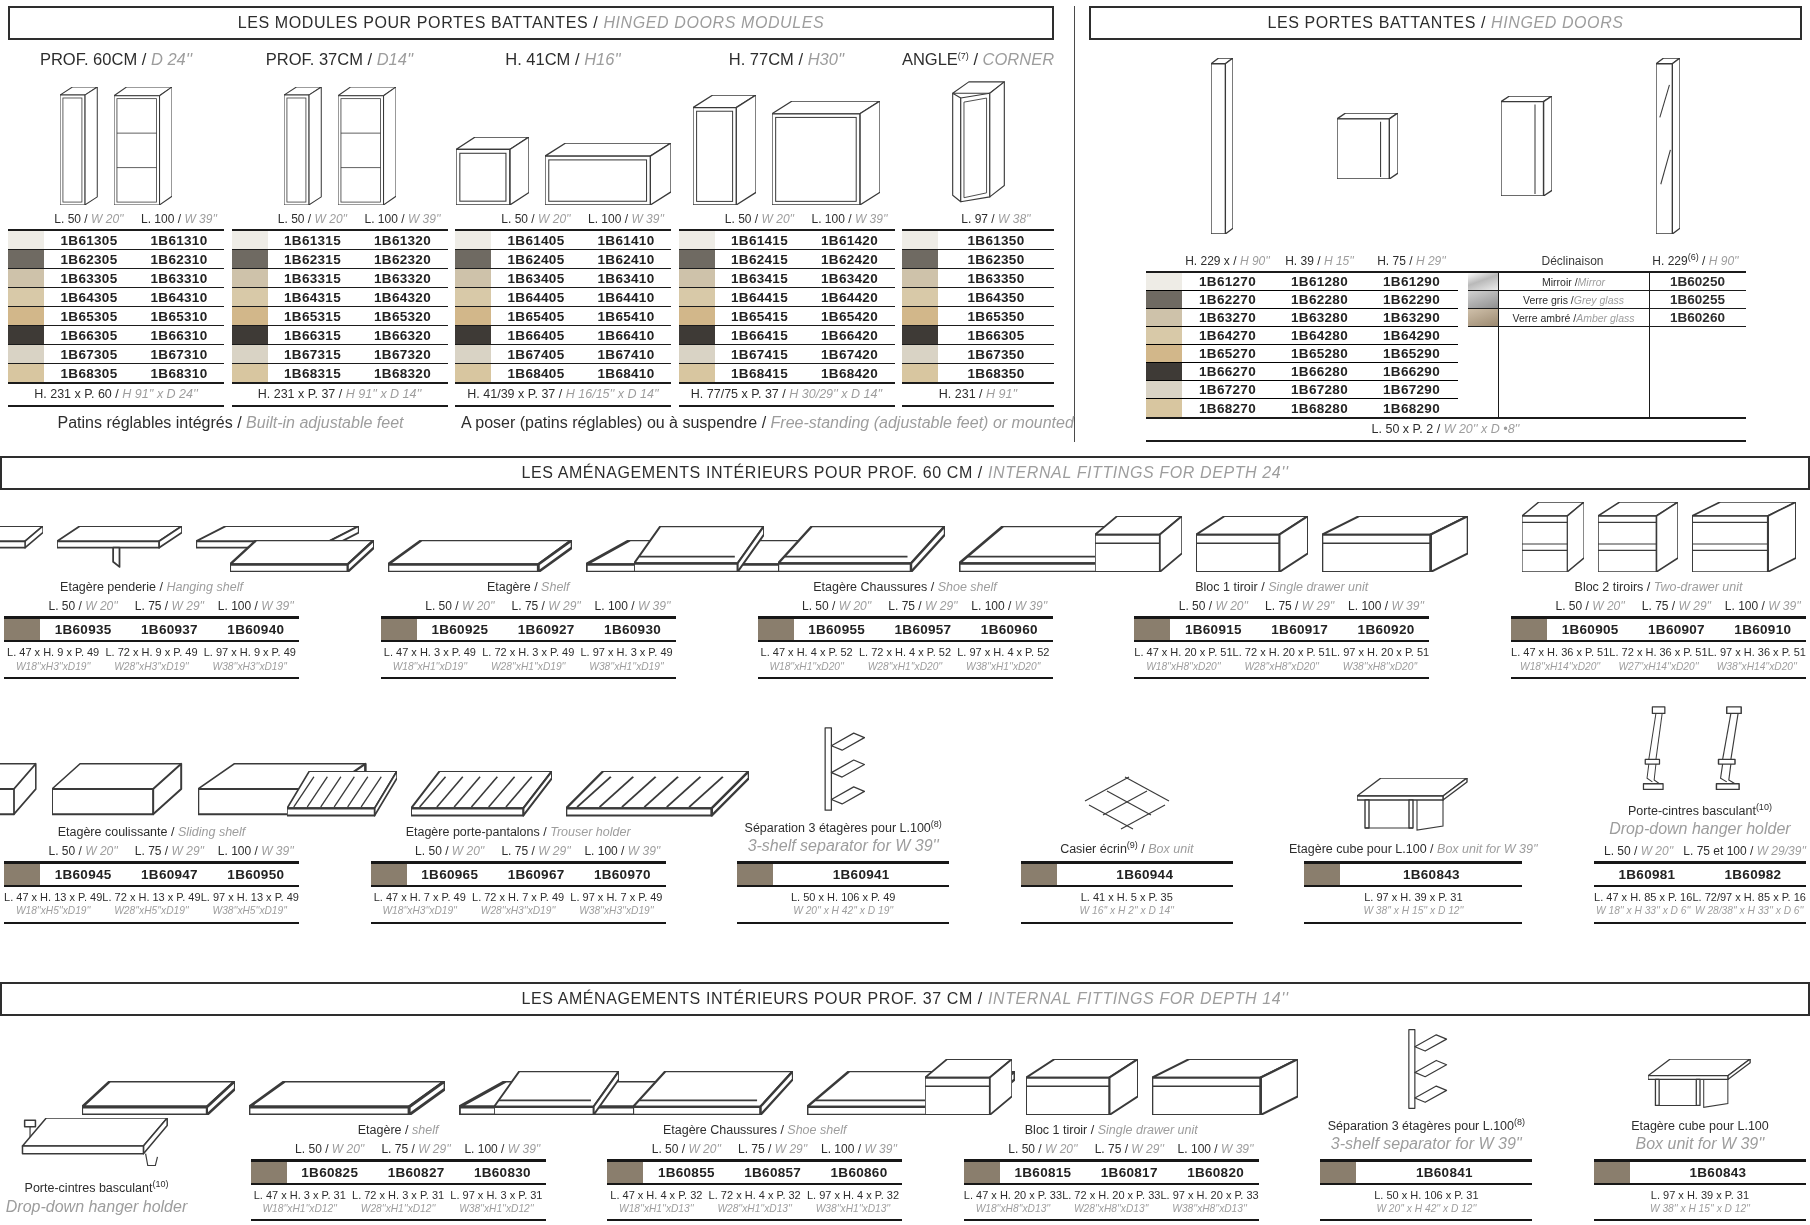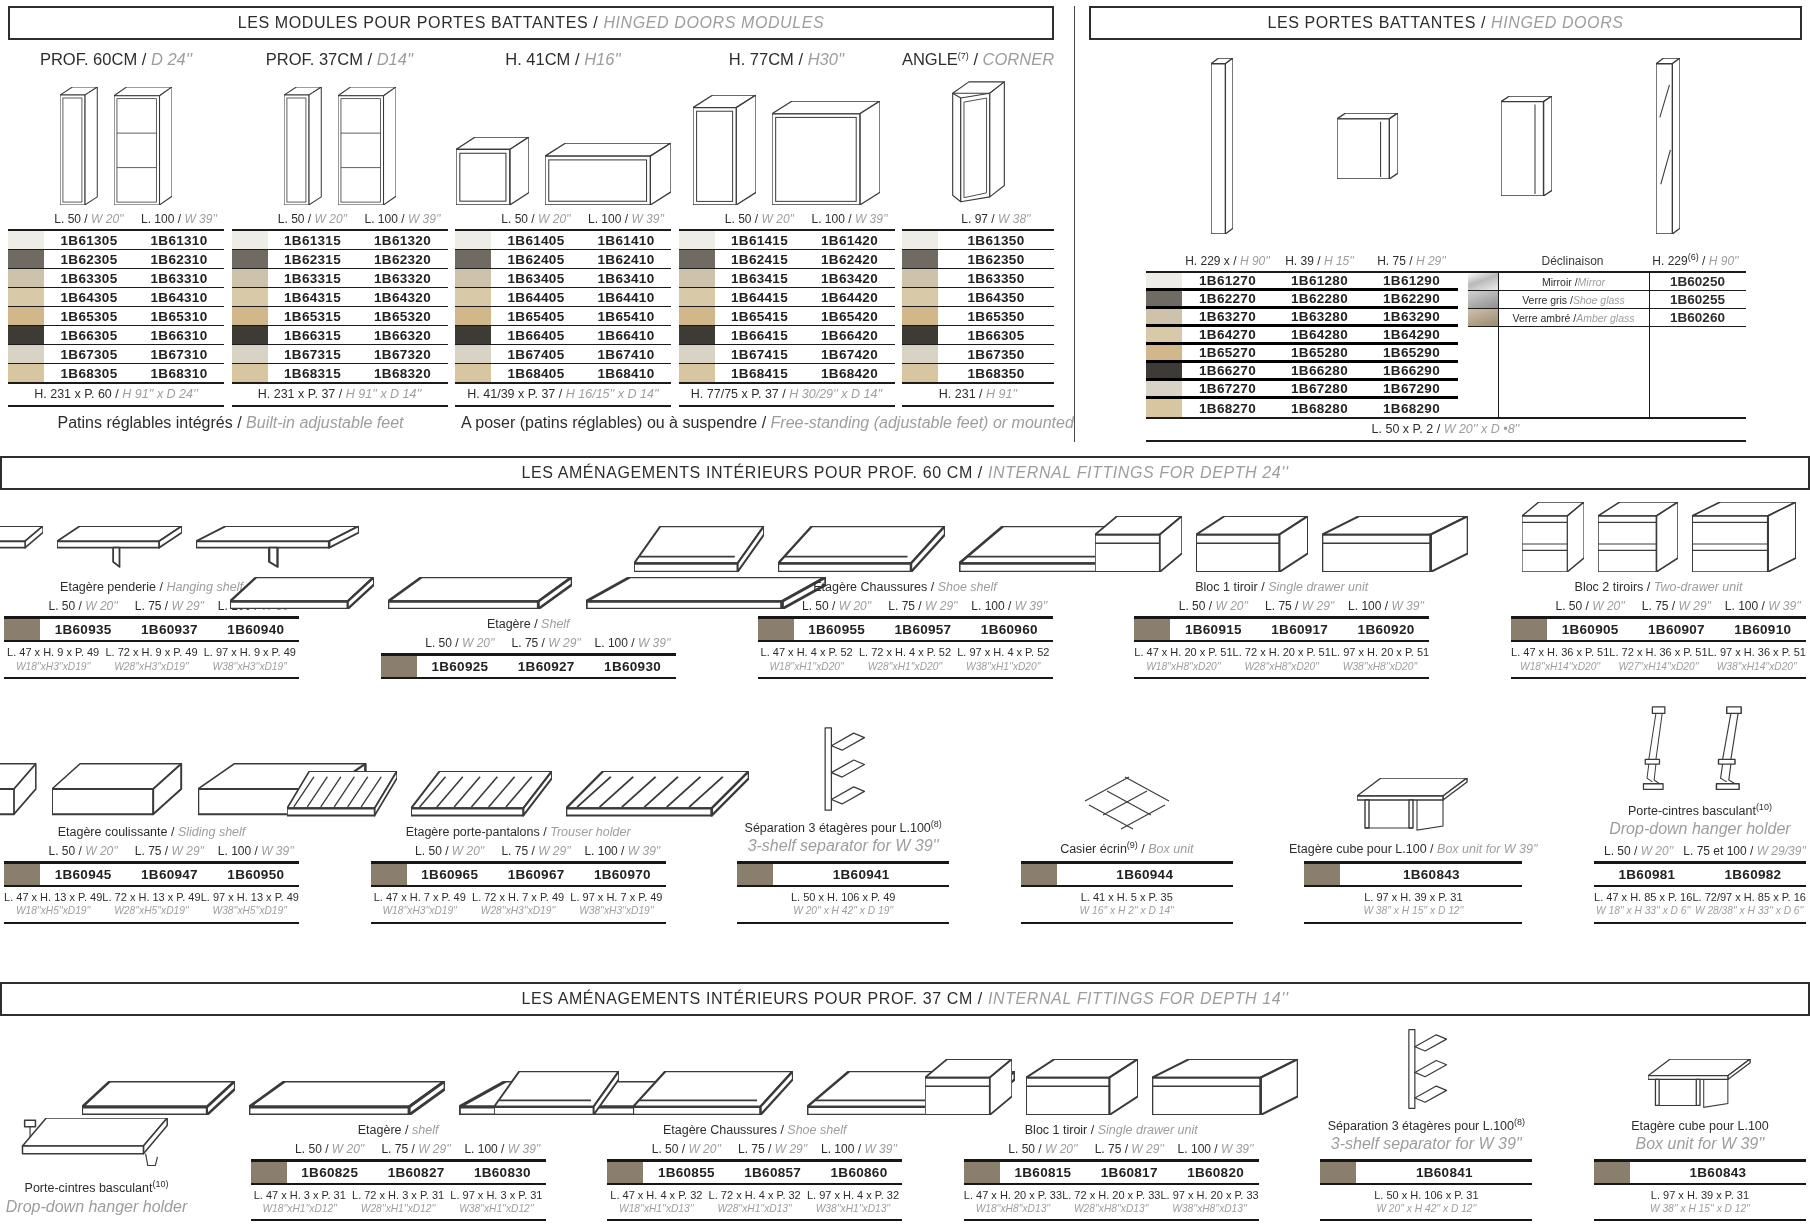--- a/index.html
+++ b/index.html
@@ -34,21 +34,21 @@
   .note2{width:460px;margin-left:8px;white-space:nowrap;}
   
   .ddraws{height:212px;display:flex;align-items:center;justify-content:space-around;padding:0 70px;}
   .dtable{width:600px;margin:0 auto;border-top:2px solid #1b1b1b;}
   .dhead{display:flex;width:600px;margin:0 auto 3px auto;font-size:12px;align-items:flex-end;}
   .dh-sw{width:36px;} .dh-c{width:92px;text-align:center;white-space:nowrap;}
   .dh-gap{width:10px;} .dh-sw2{width:30px;}
   .dh-name{width:150px;text-align:center;color:#3a3a3a;}
   .dh-ref{width:96px;text-align:center;white-space:nowrap;}
   .drowline{display:flex;height:18px;}
-  .dleft{display:flex;width:312px;border-bottom:3px solid #000000;}
+  .dleft{display:flex;width:312px;border-bottom:1px solid #000000;}
   .drowline:last-child .dleft{border-bottom:none;}
   .dleft .sw{width:36px;} .dleft .pref{width:92px;flex:none;}
   .dgap{width:10px;}
   .dright{display:flex;width:278px;}
   .sw2{width:30px;} 
   .dname{width:150px;border-left:1px solid #1b1b1b;border-right:1px solid #1b1b1b;
          display:flex;align-items:center;justify-content:center;font-size:10.5px;white-space:nowrap;}
   .dref{width:96px;display:flex;align-items:center;justify-content:center;
         font-weight:bold;font-size:13.5px;}
   .dright.filled{border-bottom:1px solid #1b1b1b;}
@@ -484,21 +484,21 @@
                 <div class="sw" style="background:#6f6a62"></div>
                 <div class="pref">1B62270</div>
                 <div class="pref">1B62280</div>
                 <div class="pref">1B62290</div>
               </div>
               <div class="dgap"></div>
               <div class="dright filled">
                 <div class="sw2 sw-grey"></div>
                 <div class="dname">
                   <span class="fr">Verre gris / </span>
-                  <span class="en">Shoe glass</span>
+                  <span class="en">Grey glass</span>
                 </div>
                 <div class="dref">1B60255</div>
               </div>
             </div>
             <div class="drowline">
               <div class="dleft">
                 <div class="sw" style="background:#cec2aa"></div>
                 <div class="pref">1B63270</div>
                 <div class="pref">1B63280</div>
                 <div class="pref">1B63290</div>
@@ -669,20 +669,34 @@
             <div class="fsize"><span class="fr">L. 50 / </span><span class="en">W 20''</span></div>
             <div class="fsize"><span class="fr">L. 75 / </span><span class="en">W 29''</span></div>
             <div class="fsize"><span class="fr">L. 100 / </span><span class="en">W 39''</span></div>
           </div>
           <div class="ftable">
             <div class="frefs">
               <div class="fsw" style="background:#8a7e6d"></div>
               <div class="fref">1B60925</div>
               <div class="fref">1B60927</div>
               <div class="fref">1B60930</div>
+            </div>
+            <div class="fdims">
+              <div class="fdim">
+                <span class="fr l1">L. 47 x H. 3 x P. 49</span>
+                <span class="en l2">W18''xH1''xD19''</span>
+              </div>
+              <div class="fdim">
+                <span class="fr l1">L. 72 x H. 3 x P. 49</span>
+                <span class="en l2">W28''xH1''xD19''</span>
+              </div>
+              <div class="fdim">
+                <span class="fr l1">L. 97 x H. 3 x P. 49</span>
+                <span class="en l2">W38''xH1''xD19''</span>
+              </div>
             </div>
           </div>
         </div>
         <div class="fg" style="width:295px">
           <div class="fg-draw" style="height:46px">
             <svg viewBox="0 0 98 27" width="130" height="46" preserveAspectRatio="none">
               <polygon fill="#ffffff" stroke="#3a3a3a" stroke-width="1.4" stroke-linejoin="round" points="0,22 20,0 98,0 78,22"></polygon>
               <polygon fill="#ffffff" stroke="#3a3a3a" stroke-width="1.4" stroke-linejoin="round" points="78,22 98,0 98,5 78,27"></polygon>
               <rect fill="#ffffff" stroke="#3a3a3a" stroke-width="1.4" stroke-linejoin="round" x="0" y="22" width="78" height="5"></rect>
               <line fill="none" stroke="#3a3a3a" stroke-width="1.1" x1="4" y1="18" x2="76" y2="18"></line>

